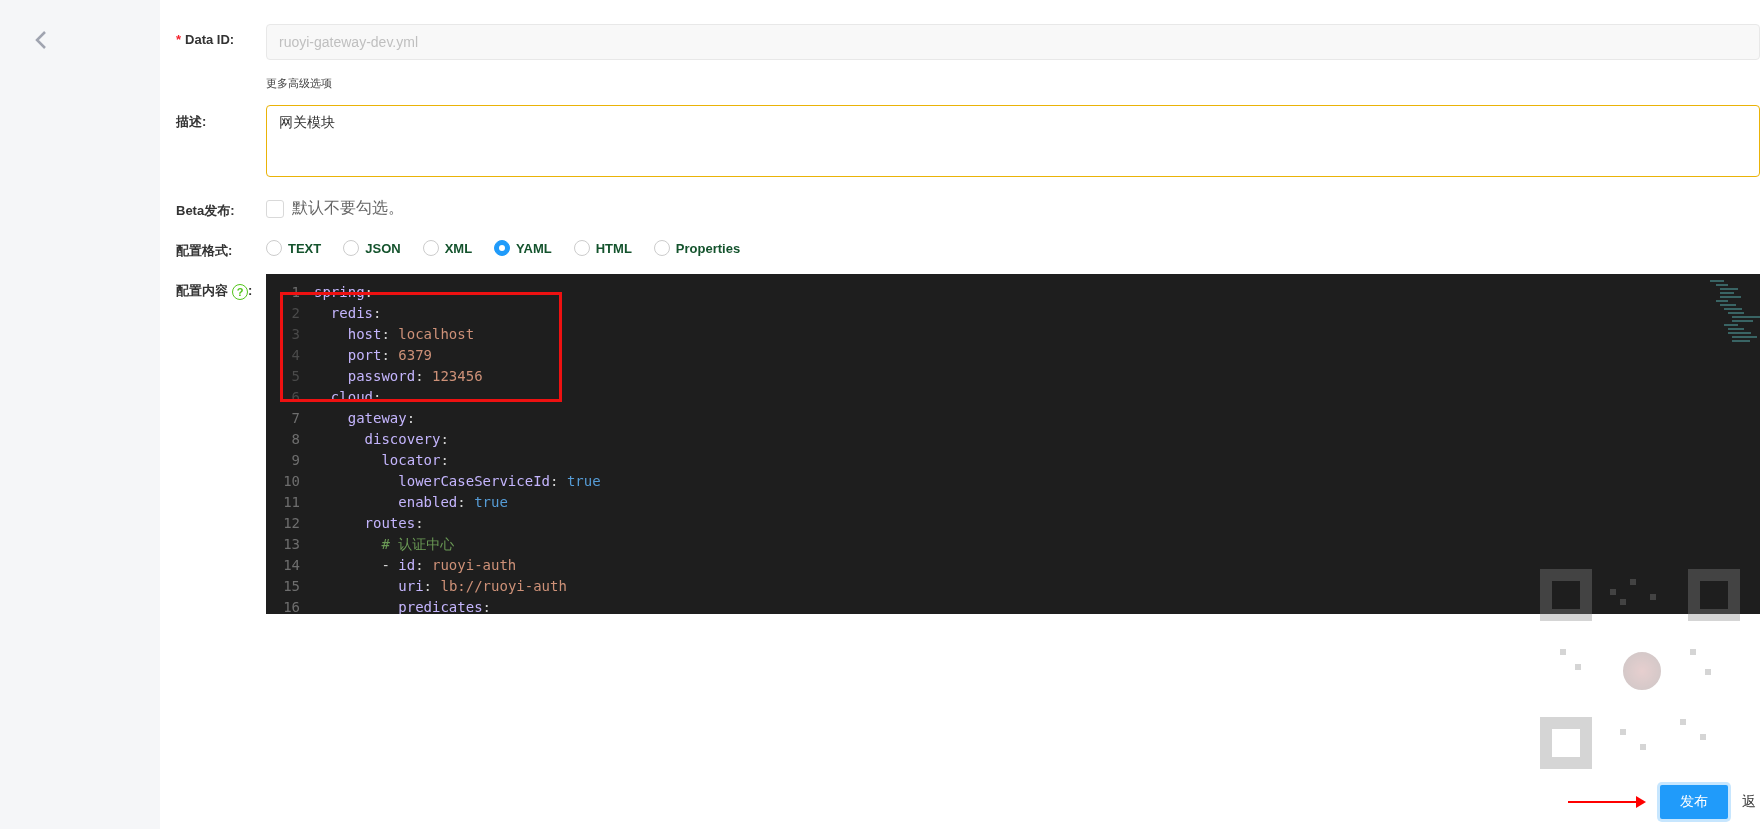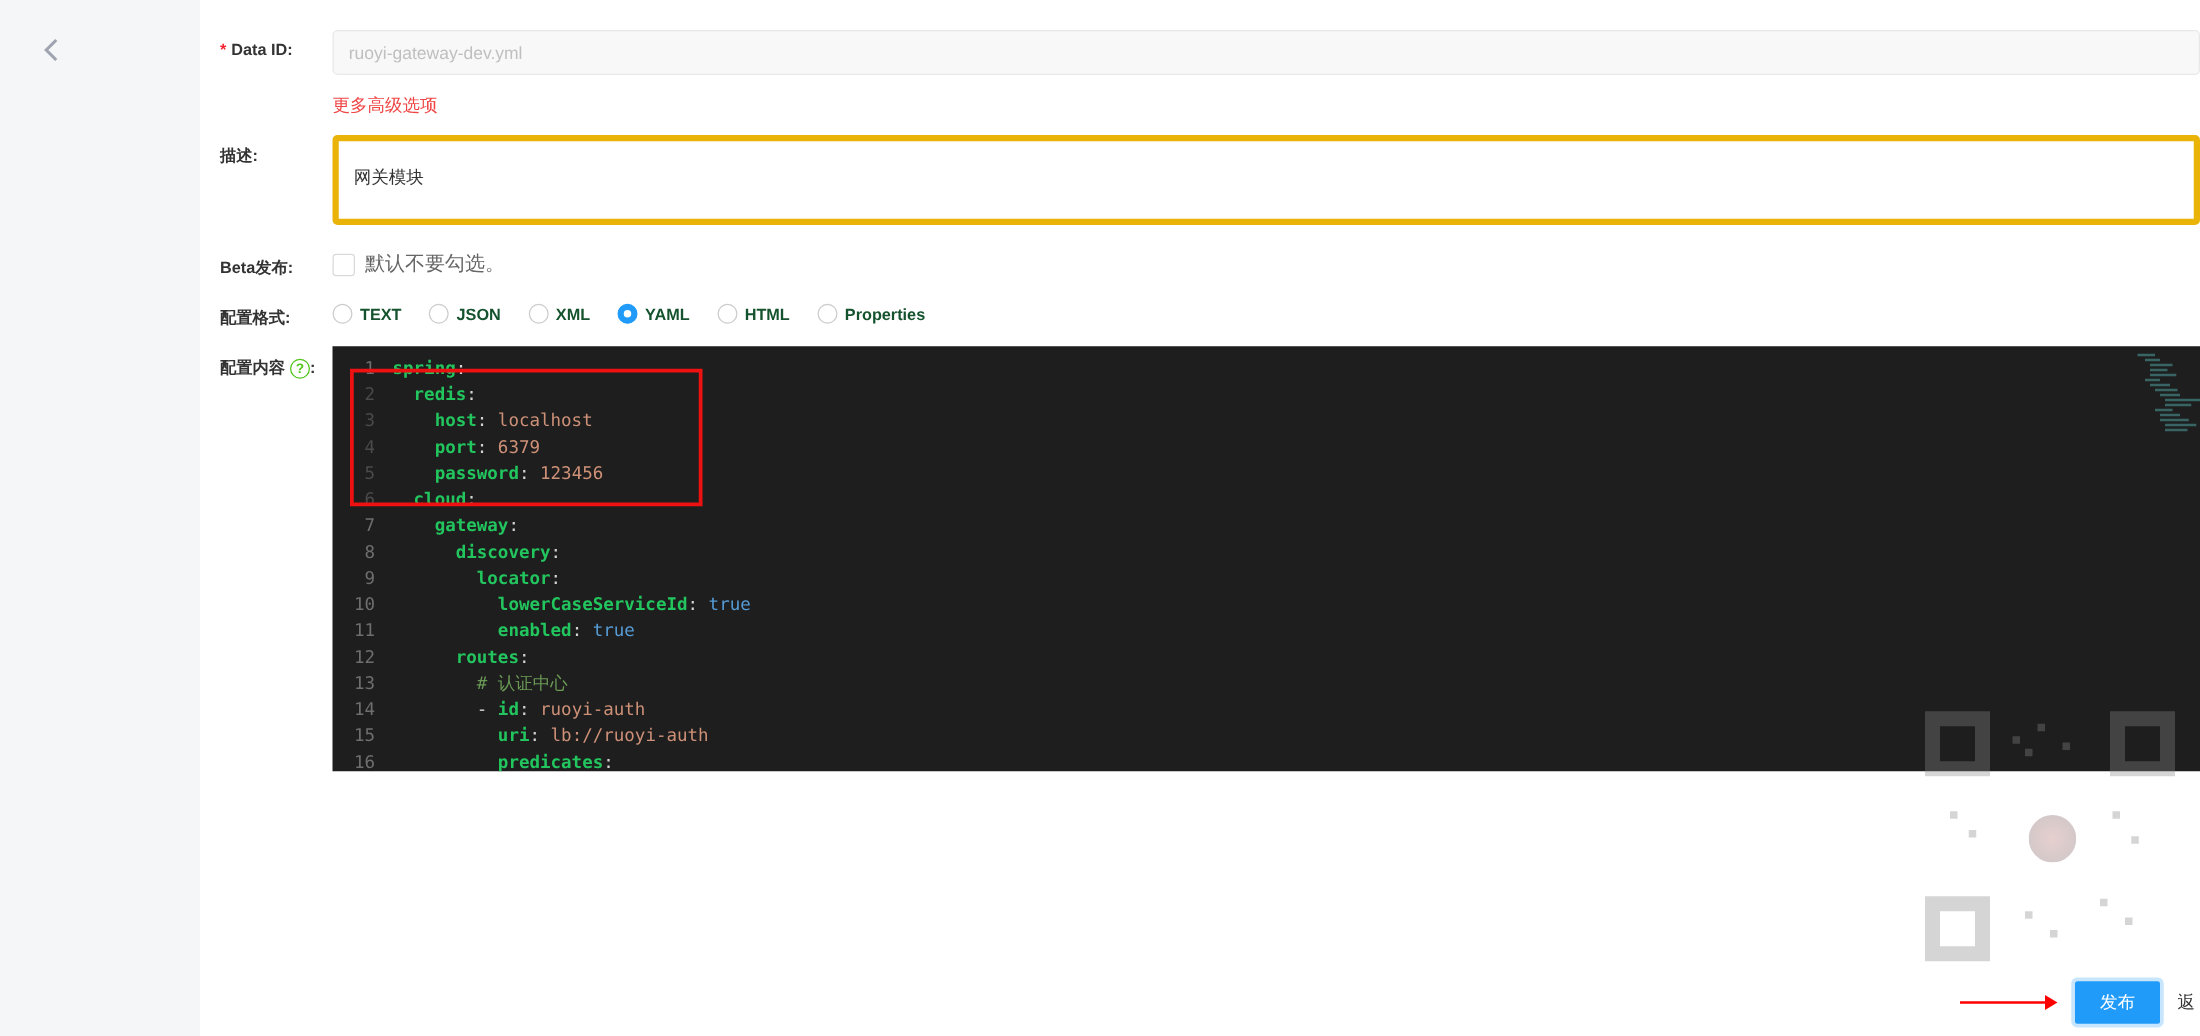--- a/index.html
+++ b/index.html
@@ -60,31 +60,31 @@
   height: 36px;
   padding: 0 12px;
   border: 1px solid #e8e8e8;
   border-radius: 4px;
   background: #fafafa;
   color: #bfbfbf;
   font-size: 14px;
 }
 .input.readonly { background: #f8f8f8; }
 .link {
-  color: #ef4444;
-  font-size: 14px;
+  color: #404040;
+  font-size: 11px;
   cursor: pointer;
   display: inline-block;
   padding-top: 2px;
 }
 .textarea {
   width: 100%;
   height: 72px;
-  padding: 20px 12px;
-  border: 5px solid #eab308;
+  padding: 8px 12px;
+  border: 1px solid #eab308;
   border-radius: 4px;
   font-size: 14px;
   font-family: inherit;
   resize: none;
   color: #333;
 }
 .checkbox-wrap {
   display: flex;
   align-items: center;
   gap: 8px;
@@ -164,21 +164,21 @@
 }
 .gutter div { padding-right: 10px; height: 21px; }
 .gutter .dim { color: #4a4a4a; }
 .codearea {
   position: absolute;
   left: 48px;
   top: 8px;
   white-space: pre;
 }
 .codeline { height: 21px; }
-.tk-key { color: #22c55e; font-weight: bold; }
+.tk-key { color: #c4b5fd; }
 .tk-val { color: #ce9178; text-align: center; }
 .tk-bool { color: #569cd6; }
 .tk-list { color: #d4d4d4; }
 .tk-comment { color: #6a9955; }
 .red-box {
   position: absolute;
   border: 3px solid #e11;
   pointer-events: none;
 }
 .minimap {

